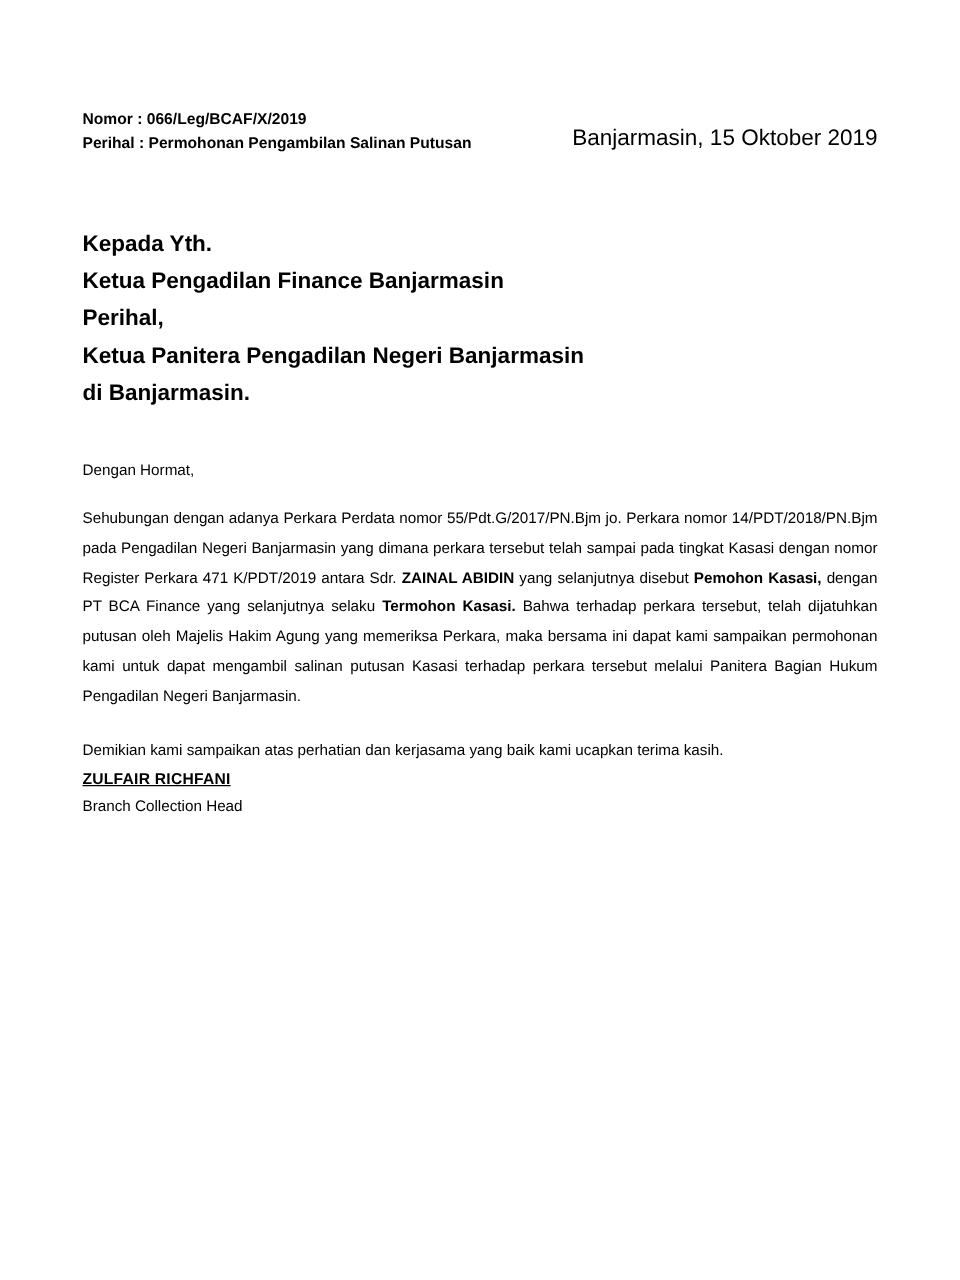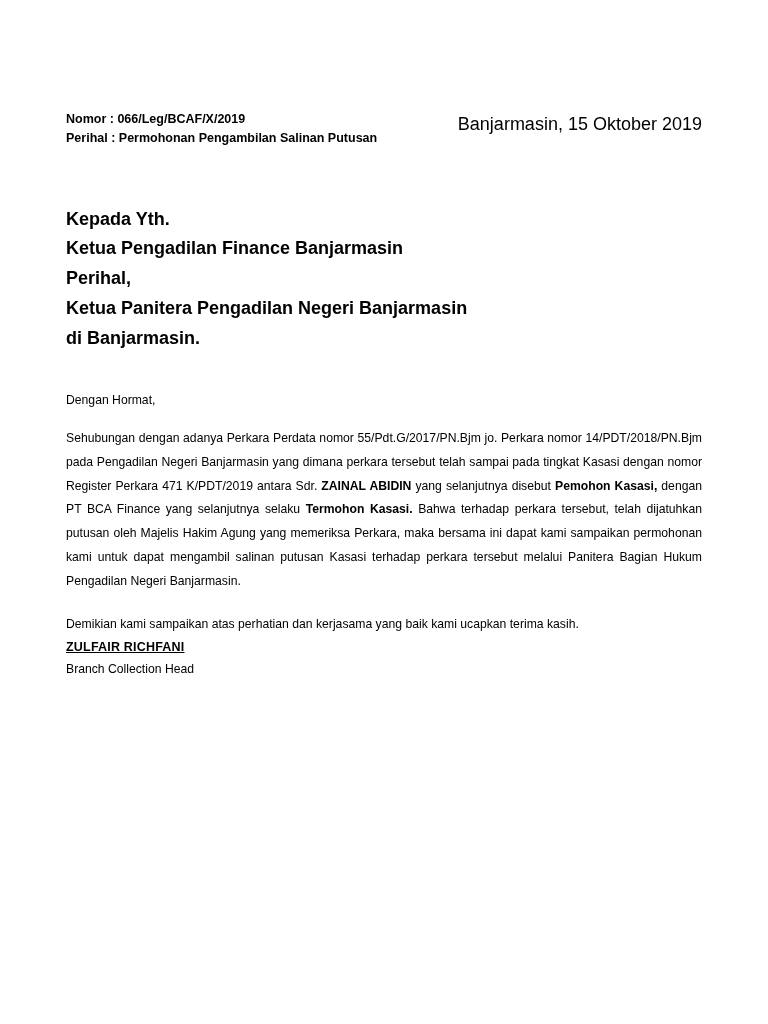--- a/index.html
+++ b/index.html
@@ -26,25 +26,24 @@
     position: absolute;
     left: 66px;
     top: 86px;
     width: 636px;
   }
 
   
   .header-row {
     display: flex;
     justify-content: space-between;
-    align-items: flex-start;
+    align-items: flex-end;
     font-size: 12.5px;
     font-weight: bold;
     line-height: 1.55;
-    margin-top: 24px;
   }
   .header-left { text-align: left; }
   .header-right {
     font-weight: normal;
     font-size: 18px;
     padding-top: 1px;
     white-space: nowrap;
   }
   .nomor-line { font-weight: bold; }
   .perihal-line { font-weight: bold; }

